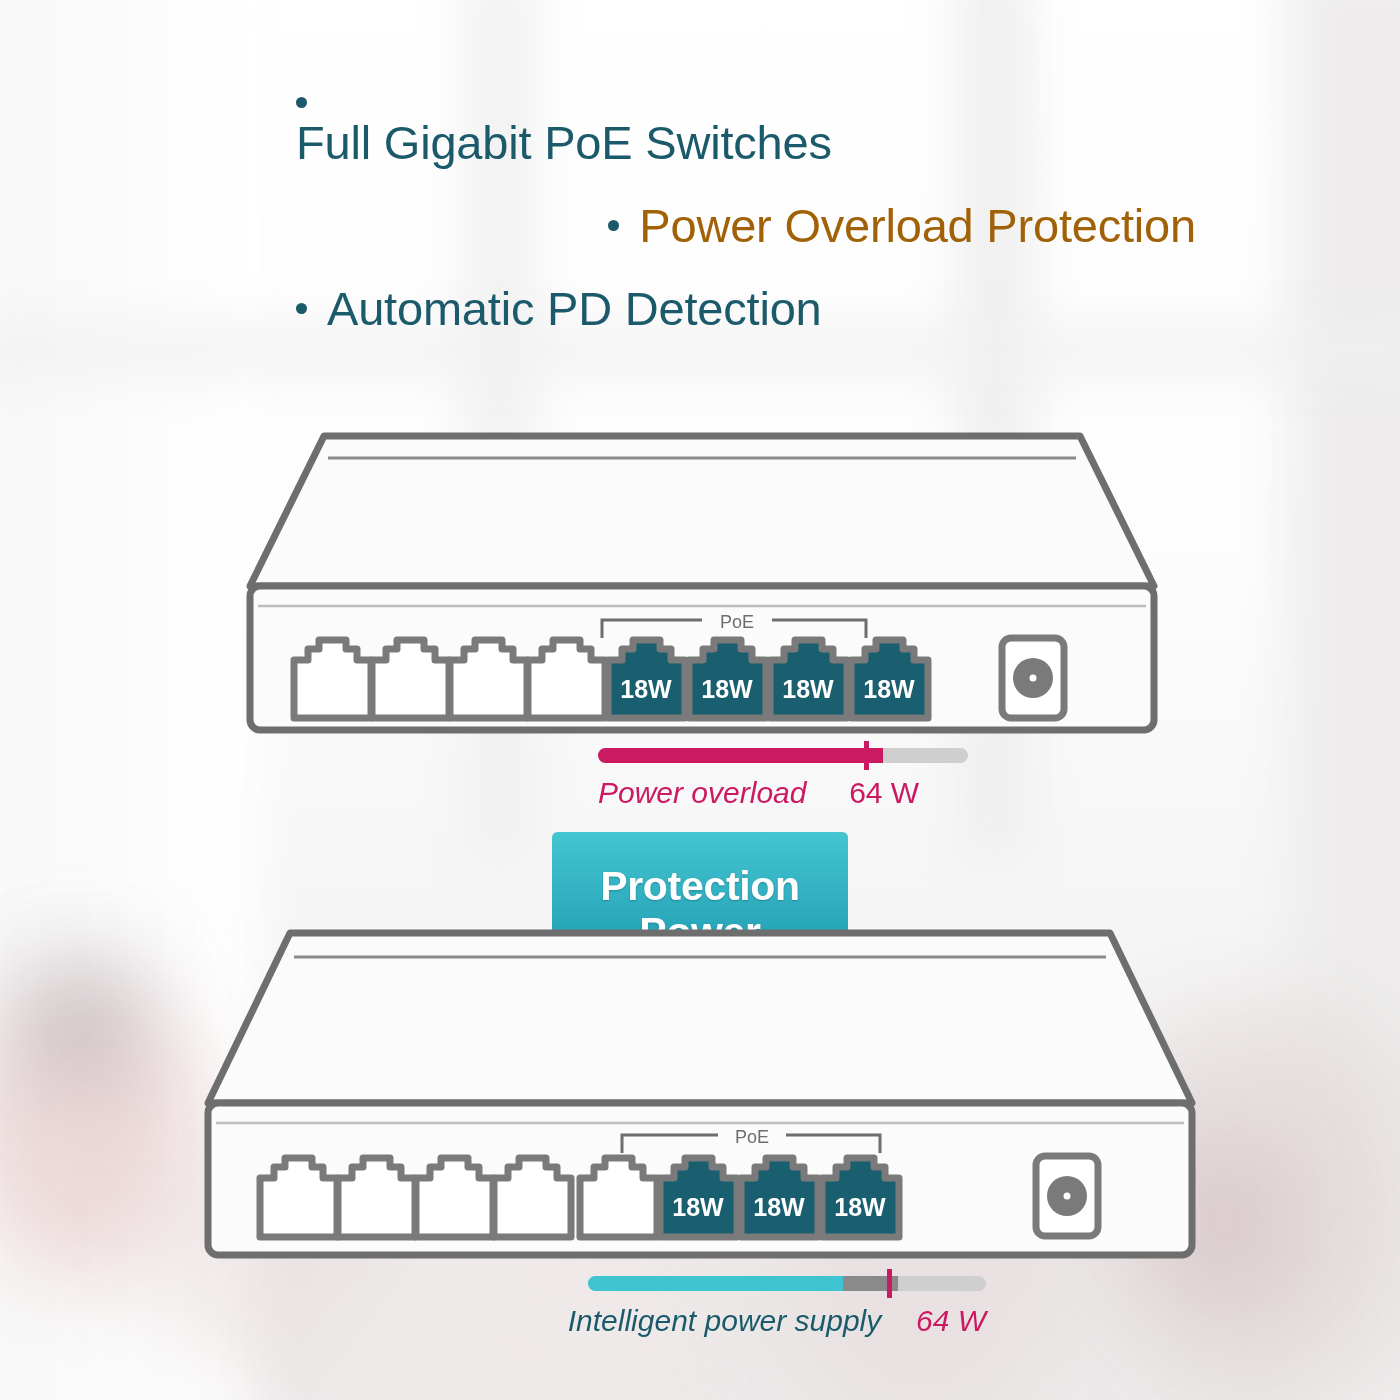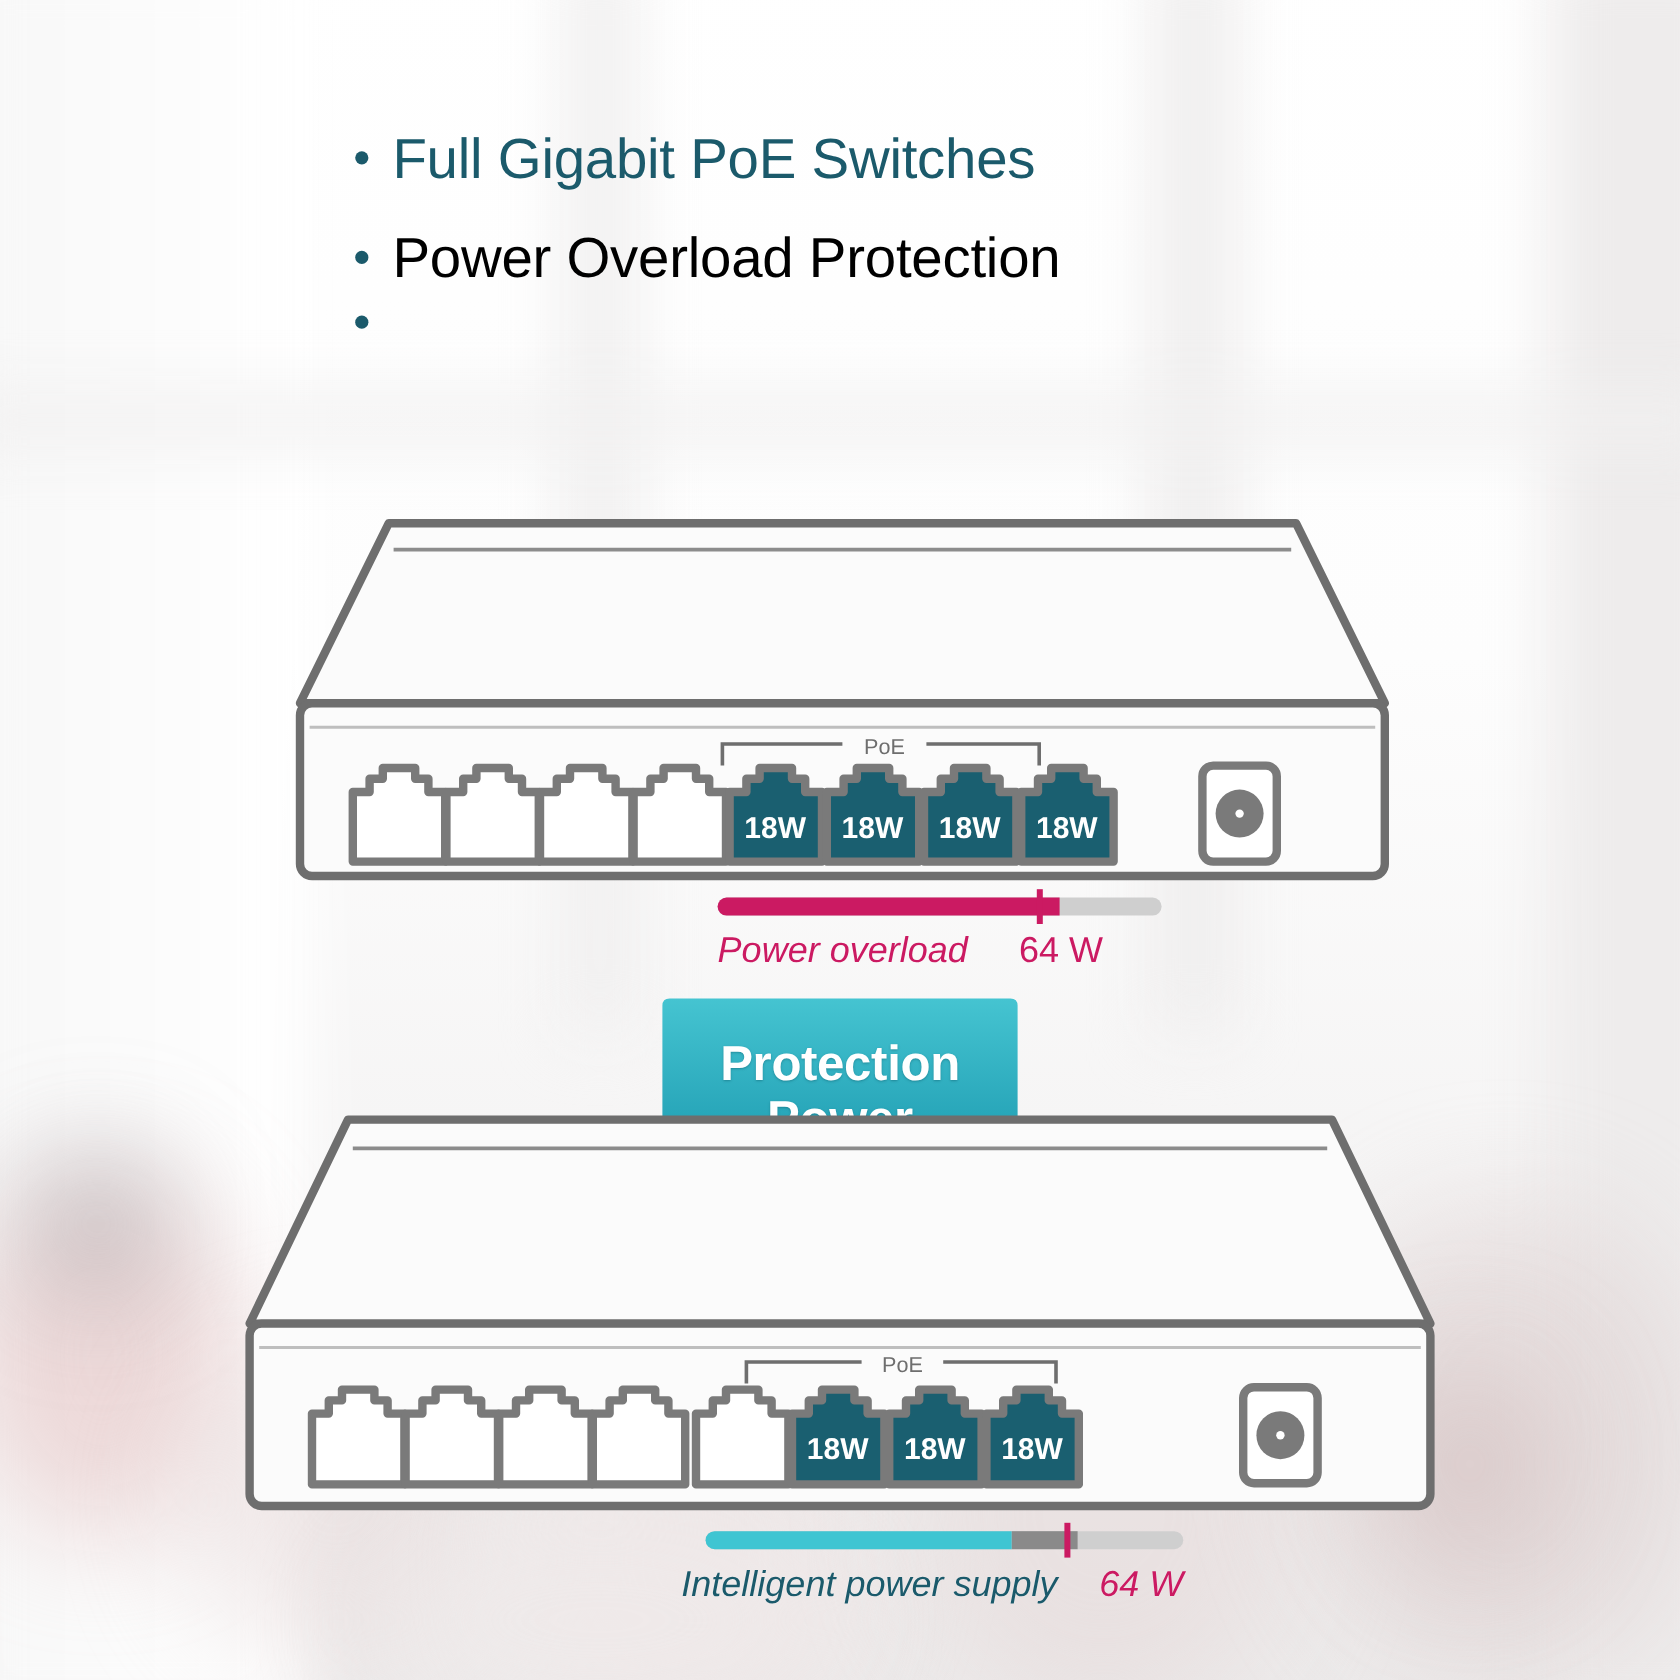--- a/index.html
+++ b/index.html
@@ -81,30 +81,31 @@
     <div class="blob" style="left:20px;top:960px;width:120px;height:120px;background:rgba(150,150,155,.45);"></div>
     <div class="blob" style="left:150px;top:1120px;width:260px;height:260px;background:rgba(232,220,220,.6);"></div>
     <div class="blob" style="left:430px;top:1150px;width:300px;height:300px;background:rgba(236,226,226,.55);"></div>
     <div class="blob" style="left:760px;top:1090px;width:320px;height:340px;background:rgba(228,214,214,.5);"></div>
     <div class="blob" style="left:1090px;top:1000px;width:330px;height:400px;background:rgba(222,208,208,.5);"></div>
     <div class="blob" style="left:1150px;top:1130px;width:150px;height:180px;background:rgba(205,180,180,.45);"></div>
     <div class="blob" style="left:300px;top:1250px;width:400px;height:200px;background:rgba(240,235,235,.6);"></div>
   </div>
 
   <div class="bullets">
+    <div class="bullet" style="color: rgb(27, 90, 107); flex-direction: column;">
+      <span class="dot" style="background: rgb(27, 90, 107);"></span>
+      <span>Full Gigabit PoE Switches</span>
+    </div>
+    <div class="bullet" style="color: #a16207; justify-content: flex-end;">
+      <span class="dot" style="background: rgb(27, 90, 107);"></span>
+      <span>Power Overload Protection</span>
+    </div>
     <div class="bullet" style="color: rgb(27, 90, 107);">
       <span class="dot" style="background: rgb(27, 90, 107);"></span>
-      <span>Full Gigabit PoE Switches</span>
-    </div>
-    <div class="bullet" style="color: #000000;">
-      <span class="dot" style="background: rgb(27, 90, 107);"></span>
-      <span>Power Overload Protection</span>
-    </div>
-    <div class="bullet" style="color: rgb(27, 90, 107);">
-      <span class="dot" style="background: rgb(27, 90, 107);"></span>
+      <span>Automatic PD Detection</span>
     </div>
   </div>
 
   <div class="device" style="left:232px;top:428px;">
     <svg class="dev-svg" width="940" height="310" viewBox="0 0 940 310">
 
       <path d="M92 8 L848 8 L922 158 L18 158 Z" fill="#fbfbfb" stroke="#6e6e6e" stroke-width="7" stroke-linejoin="round"></path>
       <path d="M96 30 L844 30" fill="none" stroke="#8c8c8c" stroke-width="3"></path>
 
       <rect x="18" y="158" width="904" height="144" rx="10" fill="#fbfbfb" stroke="#6e6e6e" stroke-width="7"></rect>

